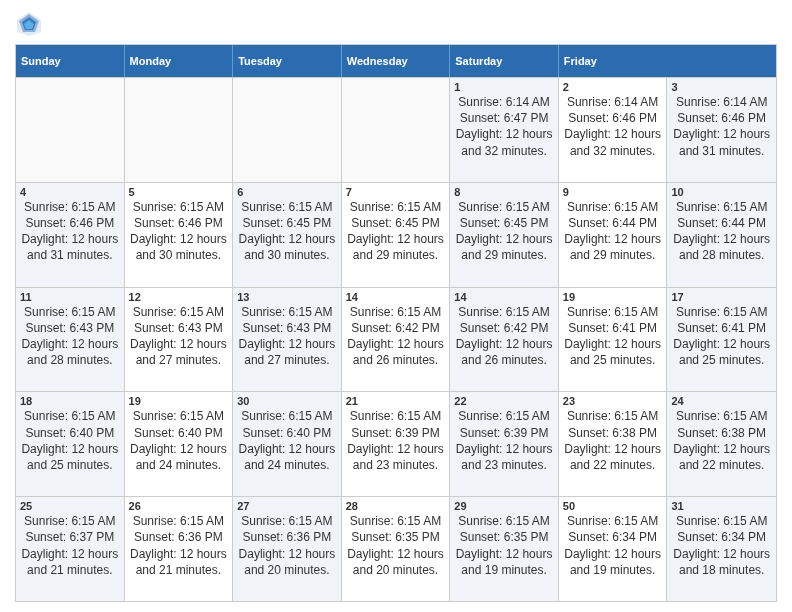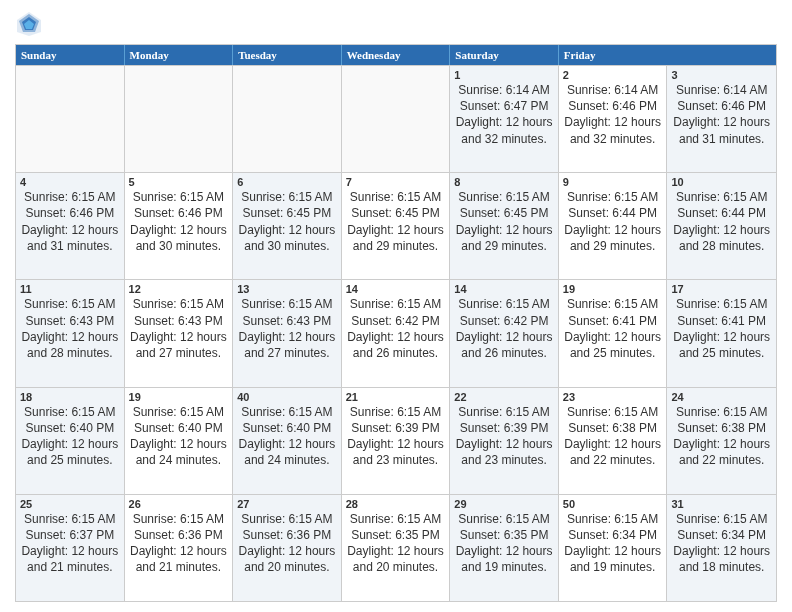--- a/index.html
+++ b/index.html
@@ -67,23 +67,22 @@
     }
     .cal-header {
       display: grid;
       grid-template-columns: repeat(7, 1fr);
       background: #2b6cb0;
     }
     .cal-header-cell {
       color: #fff;
       font-size: 11px;
       font-weight: bold;
-      padding: 4px 5px;
+      padding: 10px 5px;
       border-right: 1px solid #5a9fd4;
-      font-family: Liberation Serif, serif;
     }
     .cal-header-cell:last-child { border-right: none; }
     .cal-body {
       flex: 1;
       display: flex;
       flex-direction: column;
     }
     .cal-row {
       display: grid;
       grid-template-columns: repeat(7, 1fr);
@@ -287,21 +286,21 @@
 and 25 minutes.</div>
           </div>
           <div class="cal-cell">
             <span class="day-num">19</span>
             <div class="cell-text" style="white-space: pre-line;">Sunrise: 6:15 AM
 Sunset: 6:40 PM
 Daylight: 12 hours
 and 24 minutes.</div>
           </div>
           <div class="cal-cell shaded">
-            <span class="day-num">40</span>
+            <span class="day-num">30</span>
             <div class="cell-text" style="white-space: pre-line;">Sunrise: 6:15 AM
 Sunset: 6:40 PM
 Daylight: 12 hours
 and 24 minutes.</div>
           </div>
           <div class="cal-cell">
             <span class="day-num">21</span>
             <div class="cell-text" style="white-space: pre-line;">Sunrise: 6:15 AM
 Sunset: 6:39 PM
 Daylight: 12 hours

